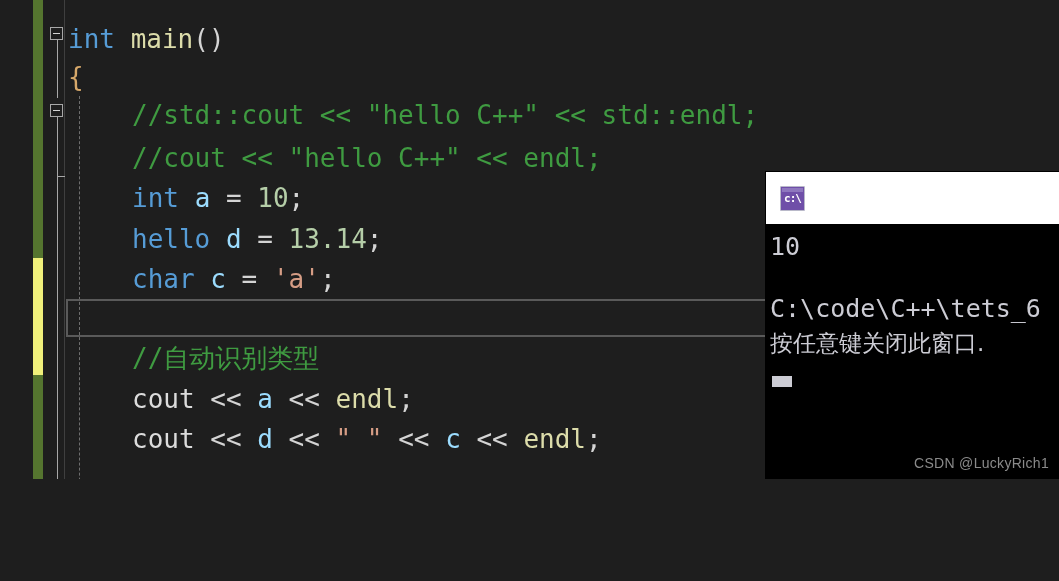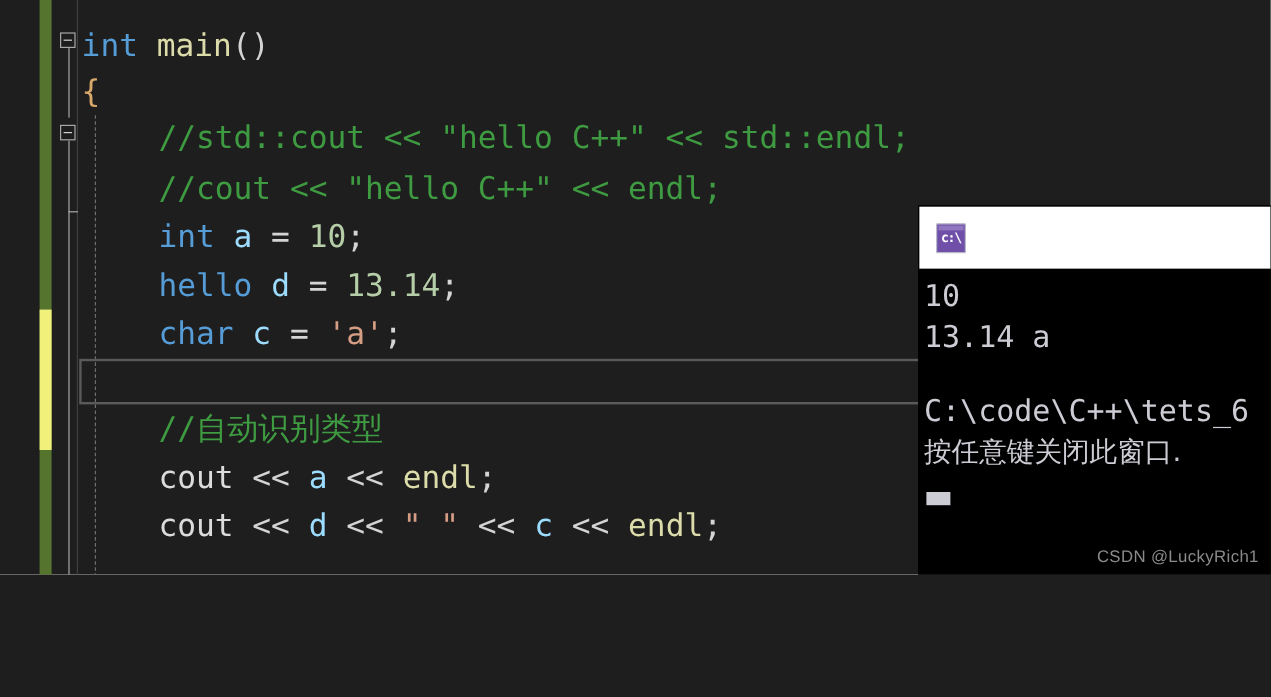--- a/index.html
+++ b/index.html
@@ -268,21 +268,20 @@
 
   <div class="console-win">
     <div class="console-title">
       <div class="console-icon">
         <div class="bar"></div>
         <div class="glyph">c:\</div>
       </div>
     </div>
     <div class="console-body" id="console-body">
         <div class="console-line">10</div>
-        <div class="console-line">13.14 a</div>
         <div class="console-spacer"></div>
         <div class="console-line">C:\code\C++\tets_6</div>
         <div class="console-line cn">按任意键关闭此窗口.</div>
         <div class="console-cursor"></div>
       </div>
   </div>
 
   <div class="watermark">CSDN @LuckyRich1</div>
 
 </div>

